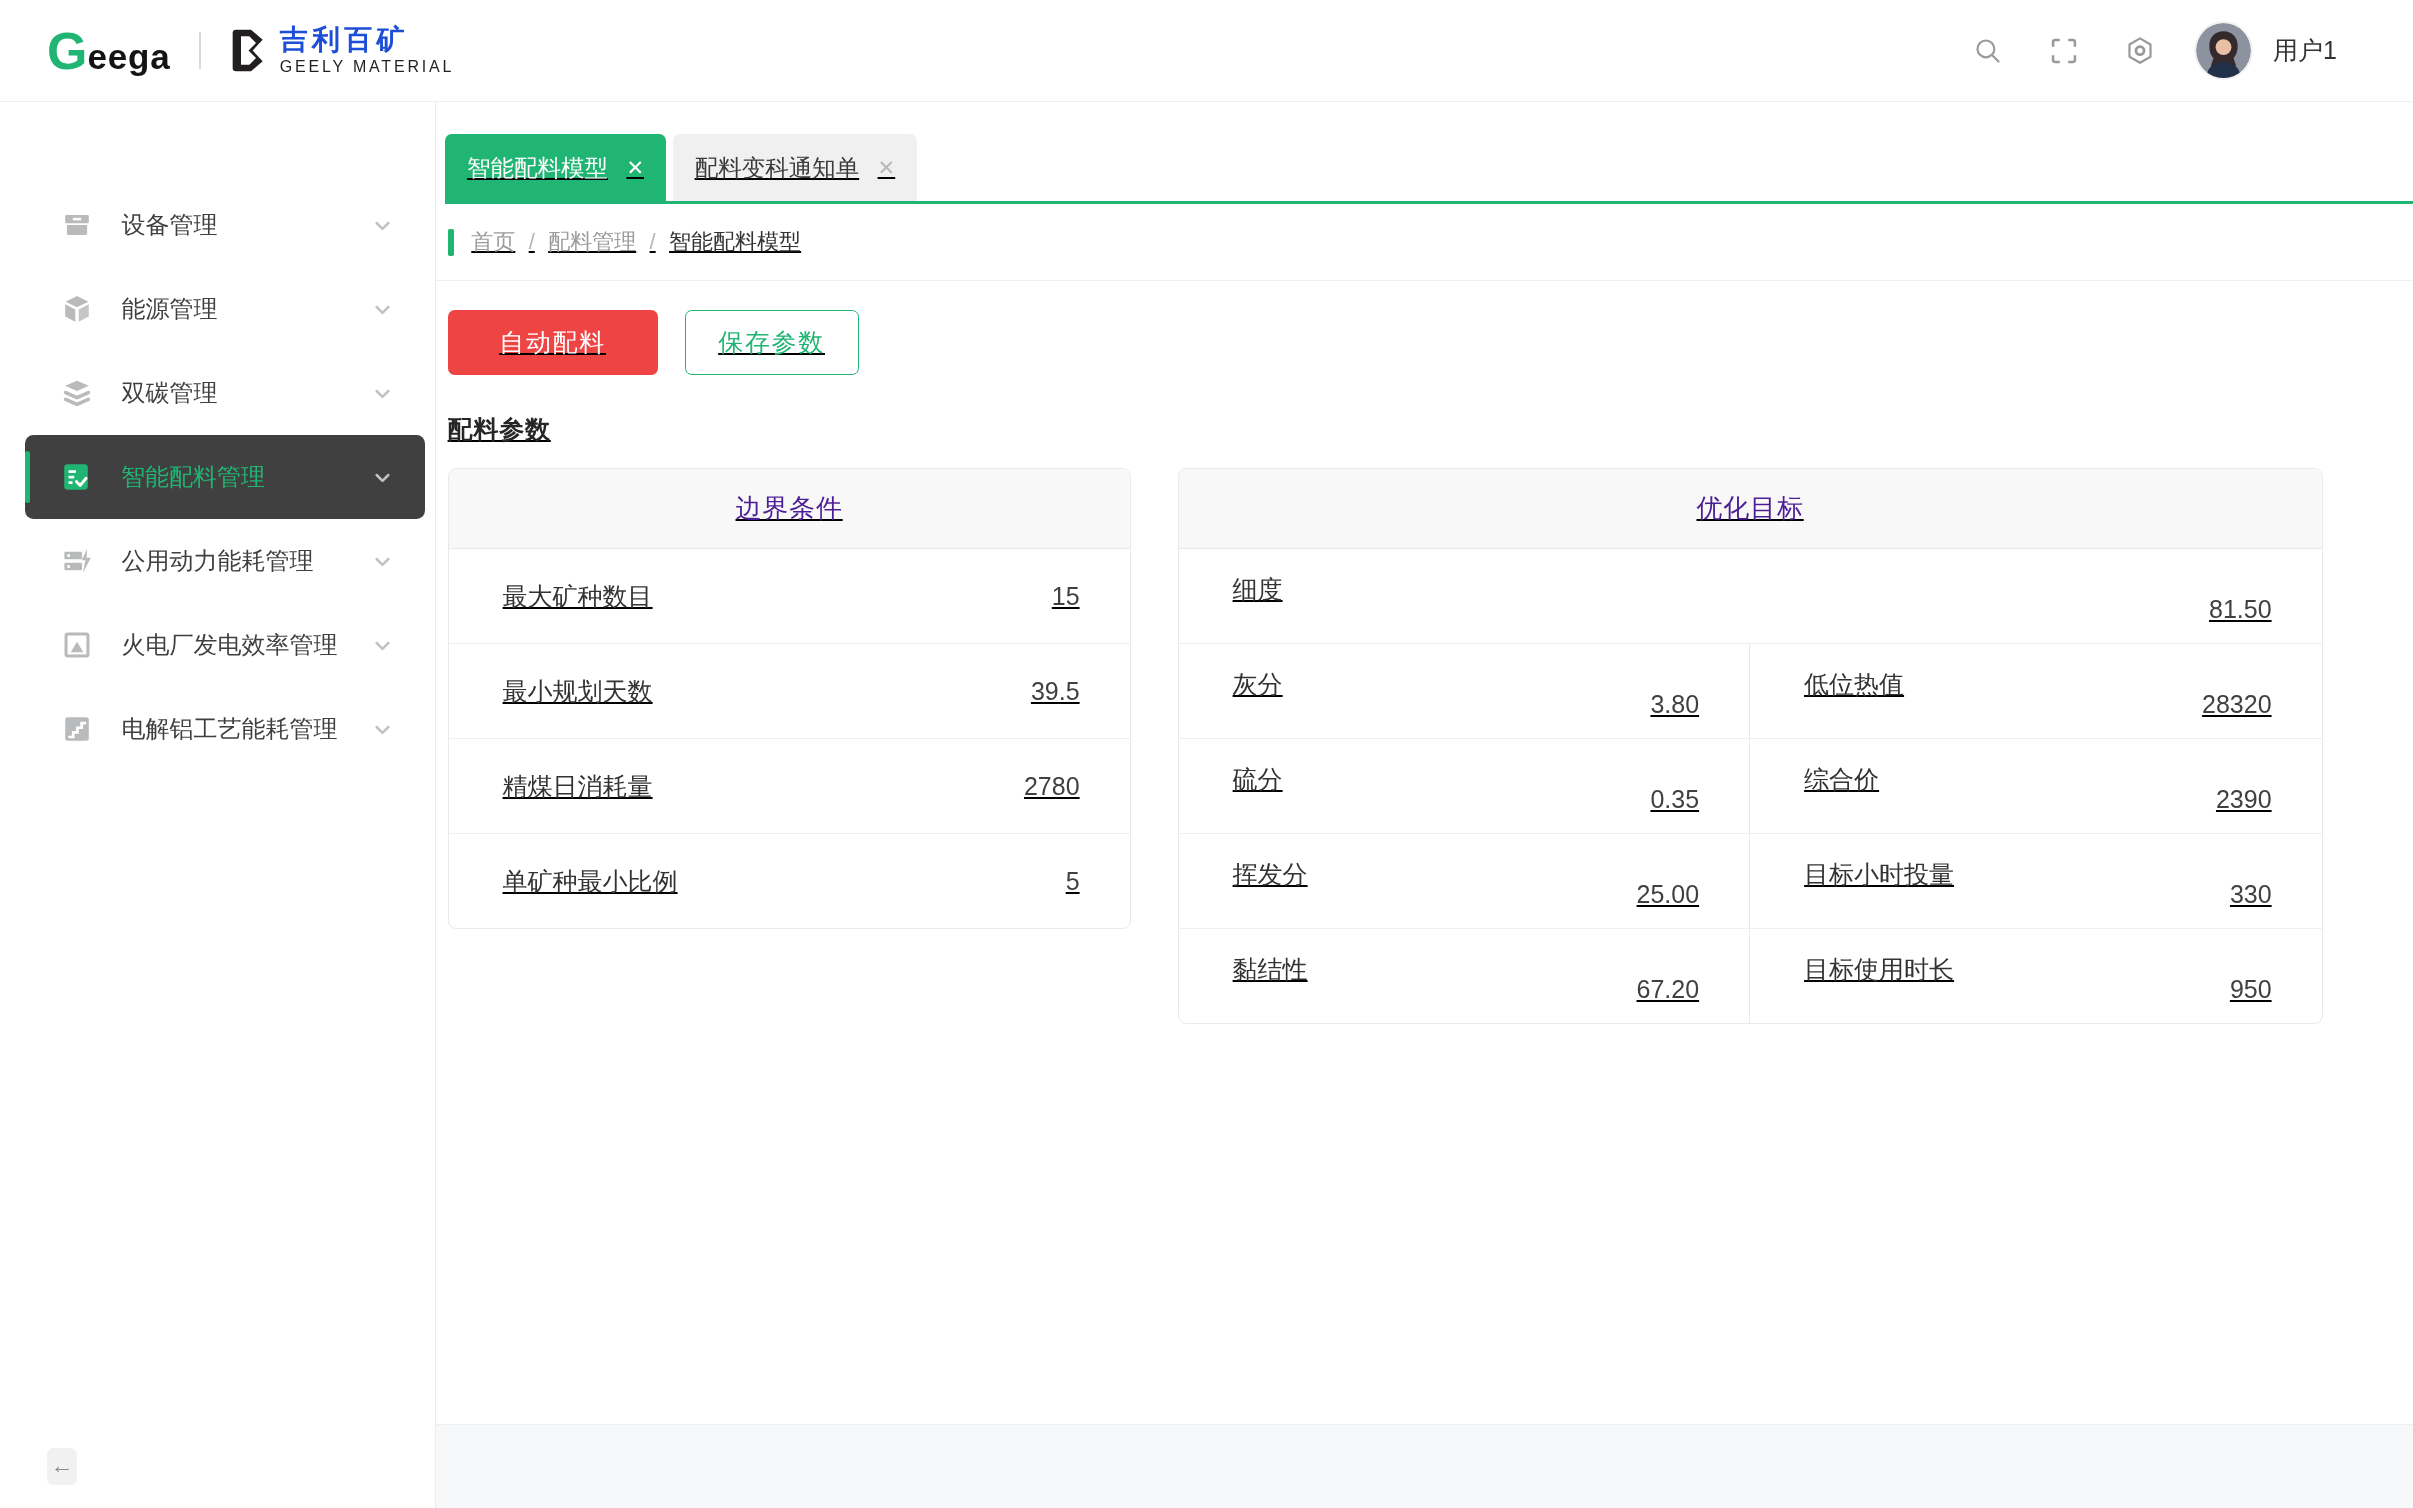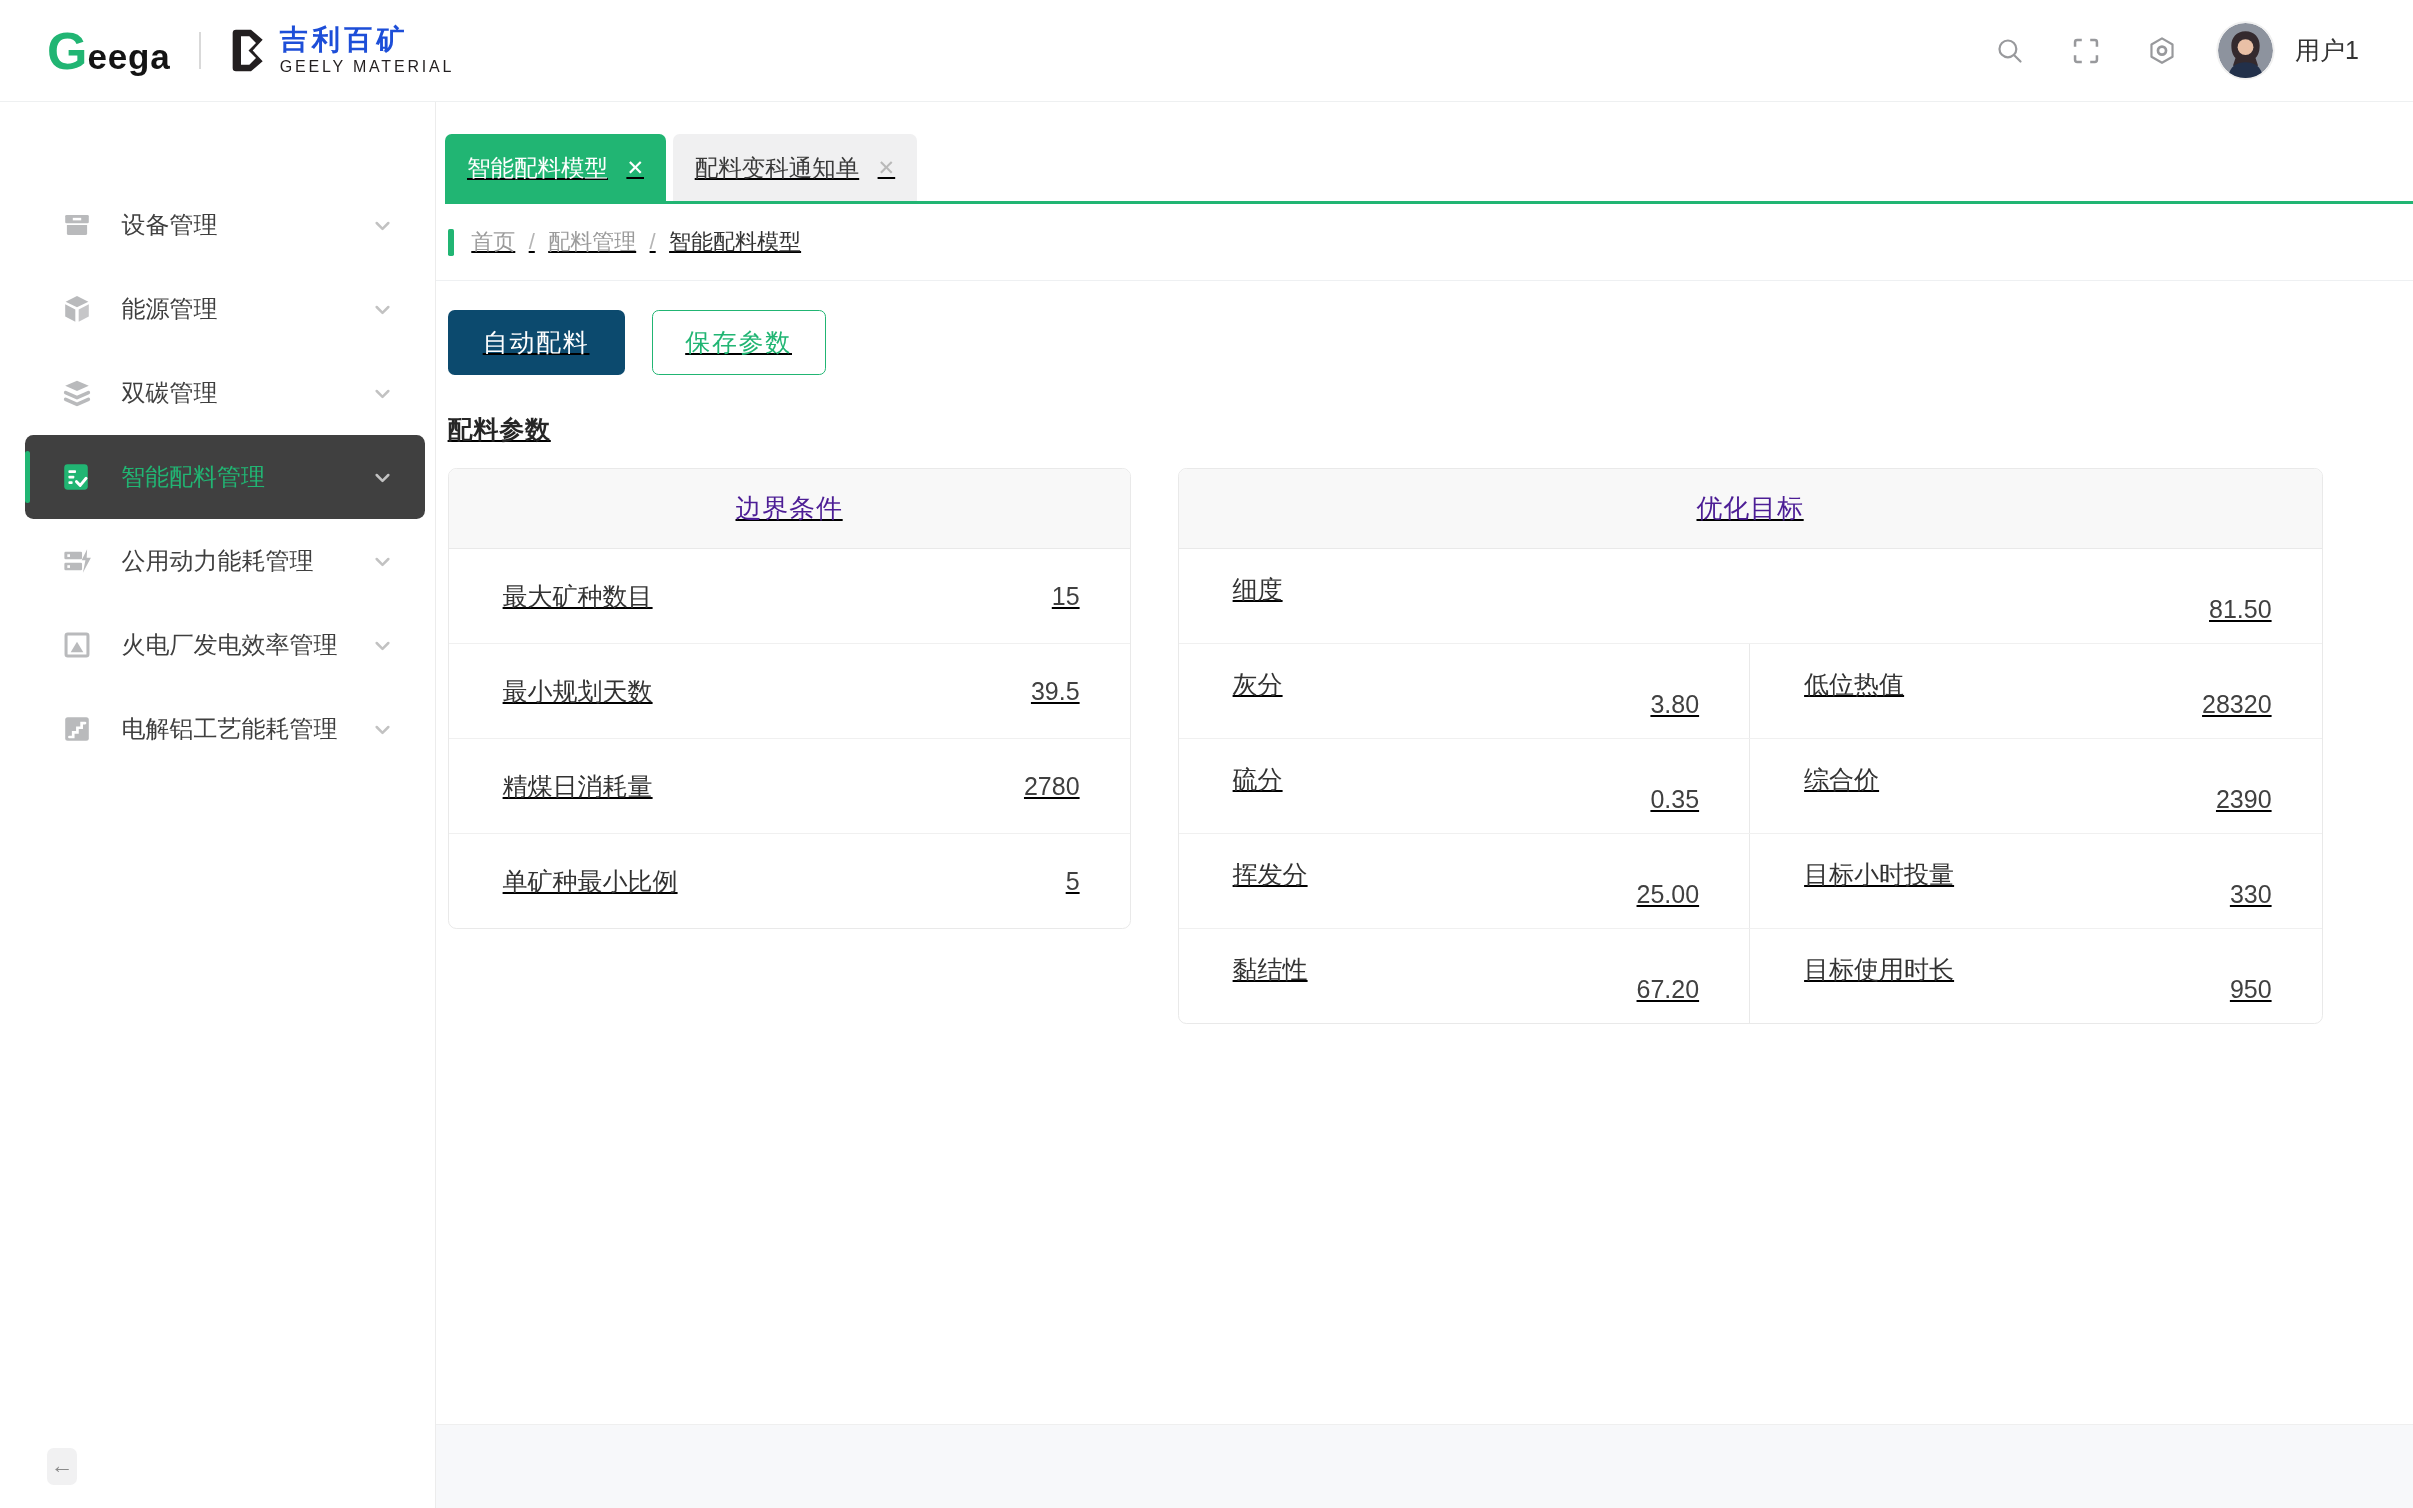--- a/index.html
+++ b/index.html
@@ -10,21 +10,21 @@
   .header{position:absolute;top:0;left:0;right:0;height:101px;background:#fff;border-bottom:0.8px solid #eef0f1;display:flex;align-items:center;z-index:5;}
   .logo-area{display:flex;align-items:center;padding-left:47px;}
   .geega-logo{display:flex;align-items:baseline;cursor:default;}
   .geega-g{font-size:52px;font-weight:800;color:#21b573;line-height:1;}
   .geega-rest{font-size:35px;font-weight:700;color:#141414;letter-spacing:0.8px;}
   .logo-divider{width:1.7px;height:37px;background:#d9d9d9;margin:0 28.5px;}
   .geely{display:flex;align-items:center;gap:11.7px;}
   .geely-text{display:flex;flex-direction:column;line-height:1;}
   .geely-cn{font-size:28px;font-weight:700;color:#1d4ed8;letter-spacing:4.2px;}
   .geely-en{font-size:16px;color:#231f20;letter-spacing:2.8px;margin-top:5.9px;font-weight:400;}
-  .header-right{margin-left:auto;display:flex;align-items:center;padding-right:54px;}
+  .header-right{margin-left:auto;display:flex;align-items:center;padding-right:76px;}
   .hicon{width:32px;height:32px;margin-left:44px;cursor:pointer;display:block;}
   .avatar{width:55px;height:55px;border-radius:50%;overflow:hidden;margin-left:40px;box-shadow:0 0 0 1.7px #f0f0f0;cursor:pointer;flex:none;}
   .username{font-size:25px;color:#333;margin-left:22px;cursor:pointer;}
 
   
   .sidebar{position:absolute;top:101px;left:12px;width:424px;bottom:0;background:#fff;border-right:0.8px solid #ececec;box-sizing:border-box;z-index:4;}
   .menu{padding-top:82px;}
   .mitem{height:84px;display:flex;align-items:center;padding:0 40px 0 49px;cursor:pointer;position:relative;}
   .micon{width:32px;height:32px;flex:none;display:block;}
   .mlabel{font-size:24px;color:#3f3f3f;margin-left:28.5px;white-space:nowrap;}
@@ -45,21 +45,21 @@
   .tab.inactive .tclose{color:#b9b9b9;}
 
   .crumb-row{height:76px;display:flex;align-items:center;border-bottom:0.8px solid #eef0f2;padding-left:22.6px;}
   .crumb-bar{width:6.7px;height:27px;background:#21b573;border-radius:1.7px;margin-right:17px;}
   .crumb{font-size:22px;color:#9b9b9b;cursor:pointer;}
   .crumb.current{color:#333;cursor:default;}
   .crumb-sep{font-size:22px;color:#b5b5b5;margin:0 13.4px;}
 
   .toolbar{margin:28.5px 0 0 22.6px;display:flex;gap:27px;}
   .btn{height:65px;display:flex;align-items:center;justify-content:center;font-size:25px;border-radius:6.7px;cursor:pointer;box-sizing:border-box;letter-spacing:1.7px;}
-  .btn-primary{width:177px;background:#0c4a6e;color:#fff;}
+  .btn-primary{width:210px;background:#ef4444;color:#fff;}
   .btn-outline{width:174px;background:#fff;border:1.7px solid #21b573;color:#21b573;}
 
   .sec-title{margin:40px 0 0 22.6px;font-size:25px;line-height:28.5px;font-weight:700;color:#262626;letter-spacing:0.8px;}
 
   .tables{margin:25px 0 0 22.6px;display:flex;align-items:flex-start;gap:47px;}
   .ptable{border:0.8px solid #e9e9e9;border-radius:8.4px;background:#fff;overflow:hidden;box-sizing:border-box;}
   .ptable.boundary{width:683px;}
   .ptable.target{width:1145px;}
   .phead{height:79px;background:#f8f8f8;border-bottom:0.8px solid #e9e9e9;display:flex;align-items:center;justify-content:center;font-size:26px;color:#4c1d95;letter-spacing:0.8px;}
   .brow{height:94px;display:flex;align-items:center;justify-content:space-between;padding:0 50px 0 54px;}

